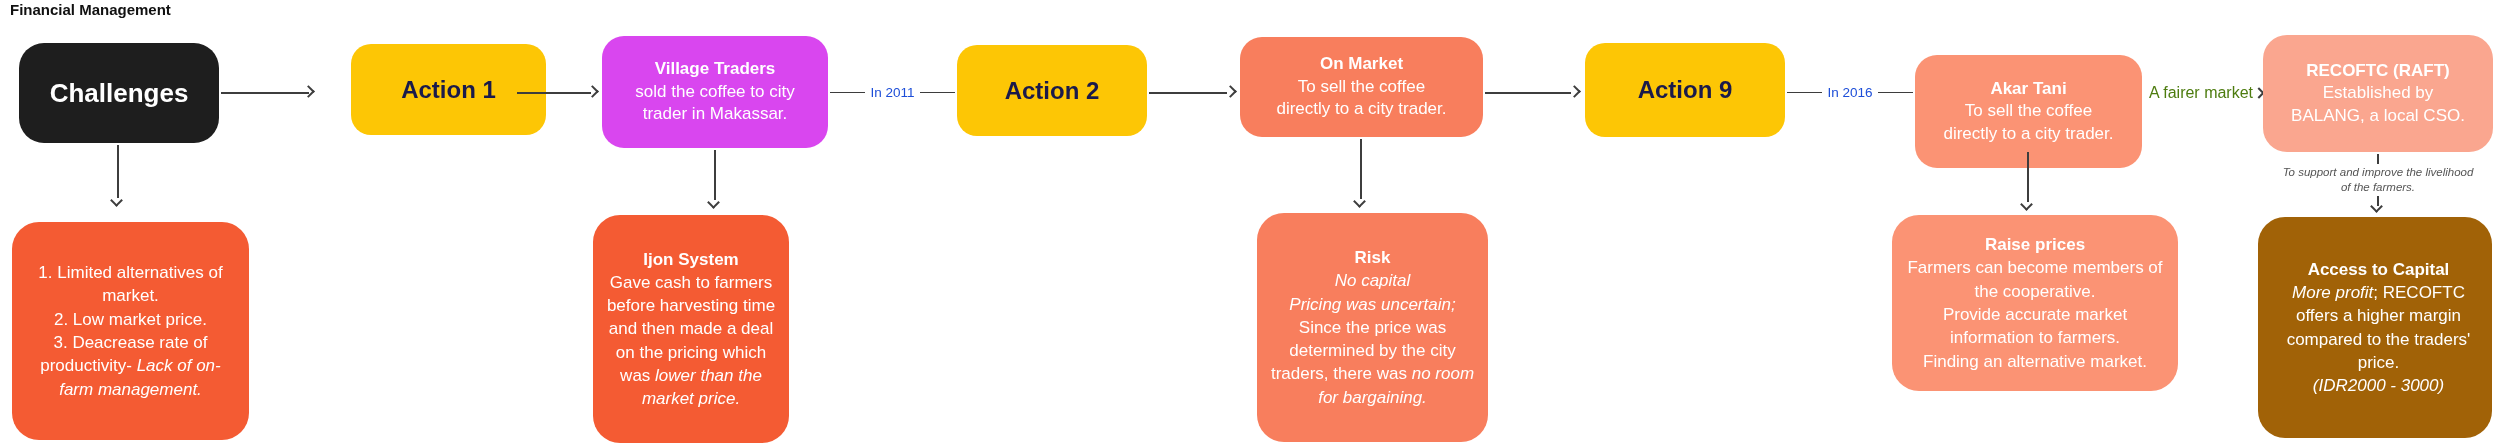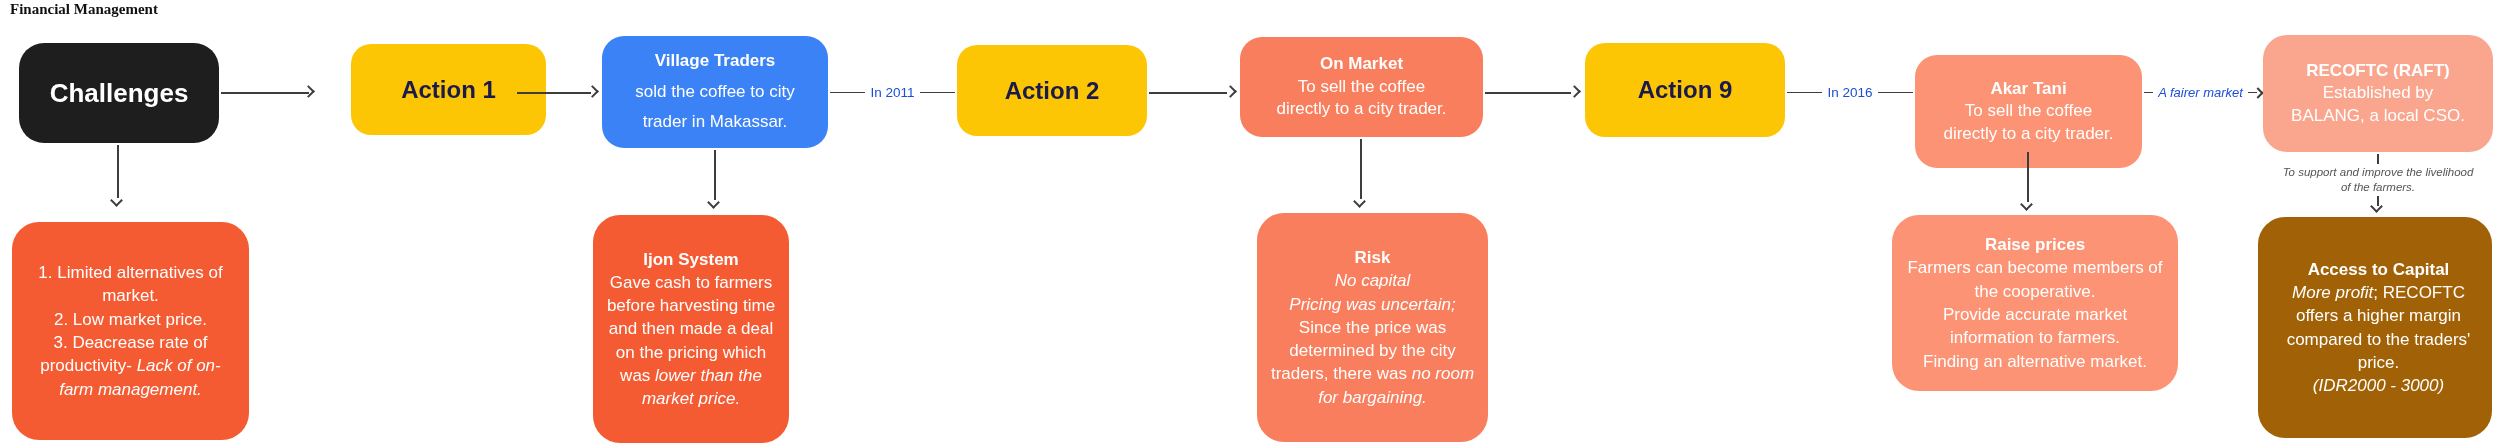--- a/index.html
+++ b/index.html
@@ -1,36 +1,36 @@
 <!DOCTYPE html>
 <html><head>
 <meta charset="utf-8">
 <style>
   html, body { margin:0; padding:0; }
   body {
     width:2500px; height:445px; position:relative; overflow:hidden;
     background:#ffffff; font-family:"Liberation Sans", sans-serif;
   }
   .abs { position:absolute; }
-  .page-title { left:10px; top:1px; font-size:15px; font-weight:bold; color:#111111;font-family:Liberation Serif, serif; }
+  .page-title { left:10px; top:1px; font-size:15px; font-weight:bold; color:#111111; }
 
   
   .node {
     position:absolute; display:flex; flex-direction:column; justify-content:center;
     align-items:center; text-align:center; color:#ffffff; box-sizing:border-box;
   }
   .node-challenges { left:19px; top:43px; width:200px; height:100px; background:#1E1E1E; border-radius:25px; }
   .node-challenges .big { font-size:26px; font-weight:bold; }
   .action {
     background:#FDC605; color:#1A1A4B; font-size:24px; font-weight:bold; border-radius:20px;
   }
   .node-action1 { left:320px; top:44px; width:195px; height:91px;margin-left:31px; }
   .node-action2 { left:957px; top:45px; width:190px; height:91px; }
   .node-action3 { left:1585px; top:43px; width:200px; height:94px; }
-  .node-village { left:602px; top:36px; width:226px; height:112px; background:#3b82f6; border-radius:22px;gap:8px; }
+  .node-village { left:602px; top:36px; width:226px; height:112px; background:#d946ef; border-radius:22px; }
   .node-onmarket { left:1240px; top:37px; width:243px; height:100px; background:#F87E5D; border-radius:22px; }
   .node-akar { left:1915px; top:37px; width:227px; height:113px; background:#FB9374; border-radius:22px;margin-top:18px; }
   .node-recoftc { left:2263px; top:35px; width:230px; height:117px; background:#FAA68F; border-radius:24px; }
   .nt { font-size:17px; line-height:1.33; font-weight:bold; }
   .nl { font-size:17px; line-height:1.33; }
 
   
   .detail {
     position:absolute; display:flex; flex-direction:column; justify-content:center;
     text-align:center; color:#ffffff; box-sizing:border-box; padding:10px 13px;
@@ -47,21 +47,21 @@
   
   .hl { position:absolute; height:0; border-top:2px solid #3D3D3D; }
   .vl { position:absolute; width:0;  border-left:2px solid #3D3D3D; }
   .ah { position:absolute; width:9px; height:9px; box-sizing:border-box; }
   .ah-r { border-top:2.5px solid #3D3D3D; border-right:2.5px solid #3D3D3D; transform:rotate(45deg); }
   .ah-d { border-right:2.5px solid #3D3D3D; border-bottom:2.5px solid #3D3D3D; transform:rotate(45deg); }
 
   .lconn { position:absolute; display:flex; align-items:center; height:17px; }
   .lconn .seg { flex:1; height:0; border-top:1.5px solid #3D3D3D; }
   .lconn .lbl { font-size:13.5px; color:#1d4ed8; padding:0 5px; white-space:nowrap; }
-  .lconn .lbl-dark { color:#1d4ed8; font-size:13px;font-style:italic; }
+  .lconn .lbl-dark { color:#4d7c0f; font-size:16px; }
   .lconn .ah-inline {
     flex:none; width:8px; height:8px; box-sizing:border-box; margin-left:-3px;
     border-top:2px solid #3D3D3D; border-right:2px solid #3D3D3D; transform:rotate(45deg);
   }
 
   .note {
     position:absolute; left:2256px; top:165px; width:244px; text-align:center;
     font-size:11.5px; font-style:italic; color:#555555; line-height:1.3;
   }
 </style>

